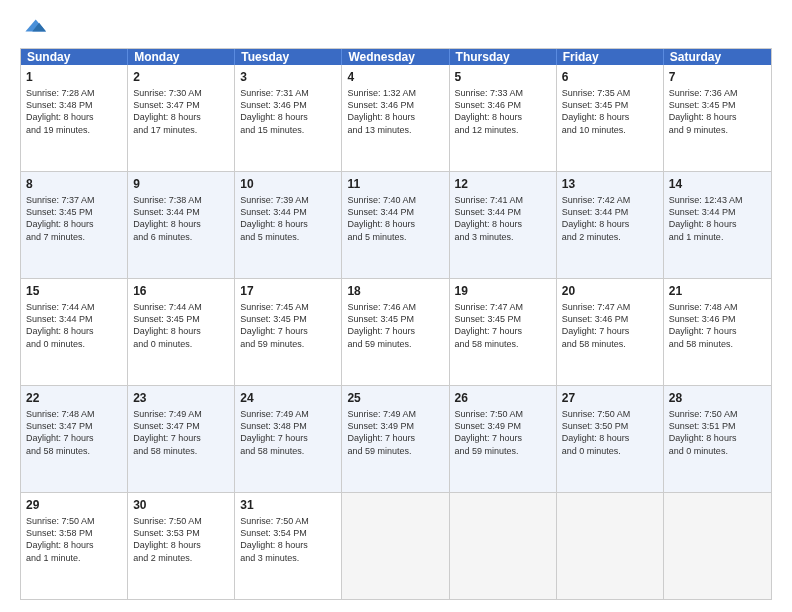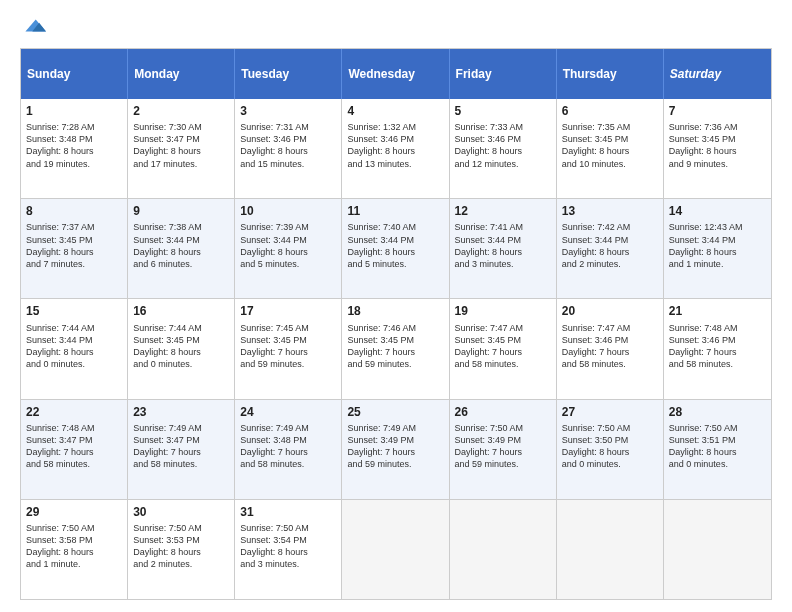--- a/index.html
+++ b/index.html
@@ -59,24 +59,24 @@
     }
     .cal-header {
       display: grid;
       grid-template-columns: repeat(7, 1fr);
       background: #3a6bc4;
     }
     .cal-header-cell {
       color: #fff;
       font-weight: bold;
       font-size: 12px;
-      padding: 18px 6px;
+      padding: 1px 6px;
       border-right: 1px solid #5a8be0;
     }
-    .cal-header-cell:last-child { border-right: none; font-style: italic; }
+    .cal-header-cell:last-child { border-right: none; }
     .cal-body {
       flex: 1;
       display: flex;
       flex-direction: column;
     }
     .cal-row {
       display: grid;
       grid-template-columns: repeat(7, 1fr);
       flex: 1;
       border-bottom: 1px solid #ccc;
@@ -126,22 +126,22 @@
       <div class="subtitle"></div>
     </div>
   </div>
 
   <div class="calendar">
     <div class="cal-header" id="cal-header">
         <div class="cal-header-cell">Sunday</div>
         <div class="cal-header-cell">Monday</div>
         <div class="cal-header-cell">Tuesday</div>
         <div class="cal-header-cell">Wednesday</div>
+        <div class="cal-header-cell">Thursday</div>
         <div class="cal-header-cell">Friday</div>
-        <div class="cal-header-cell">Thursday</div>
         <div class="cal-header-cell">Saturday</div>
       </div>
     <div class="cal-body" id="cal-body">
         <div class="cal-row">
           <div class="cal-cell">
             <div class="day-num">1</div>
             <div class="cell-text">Sunrise: 7:28 AM</div>
             <div class="cell-text">Sunset: 3:48 PM</div>
             <div class="cell-text">Daylight: 8 hours</div>
             <div class="cell-text">and 19 minutes.</div>

